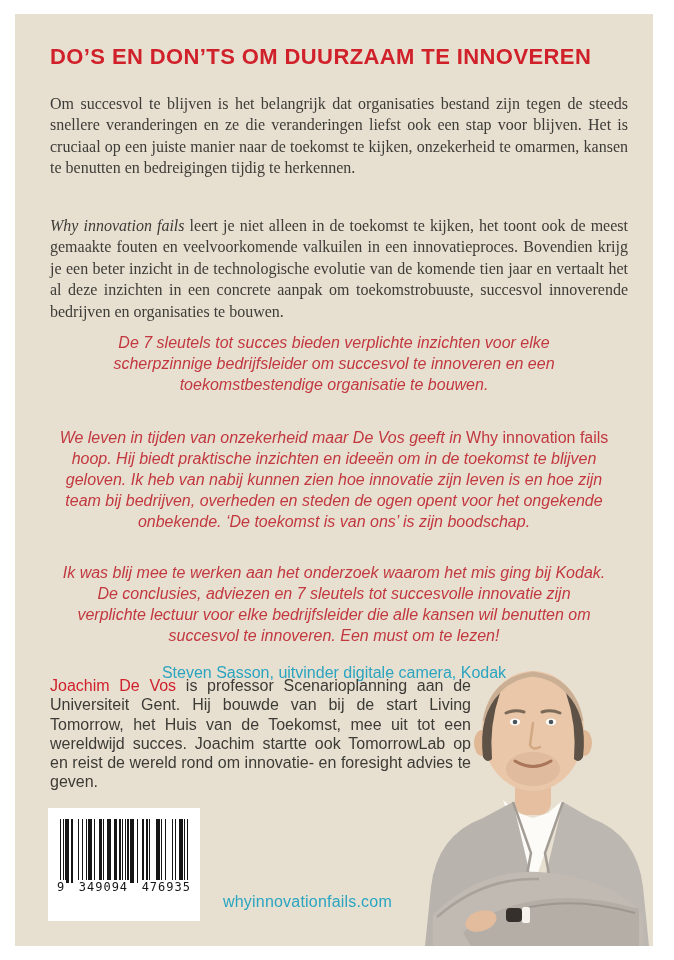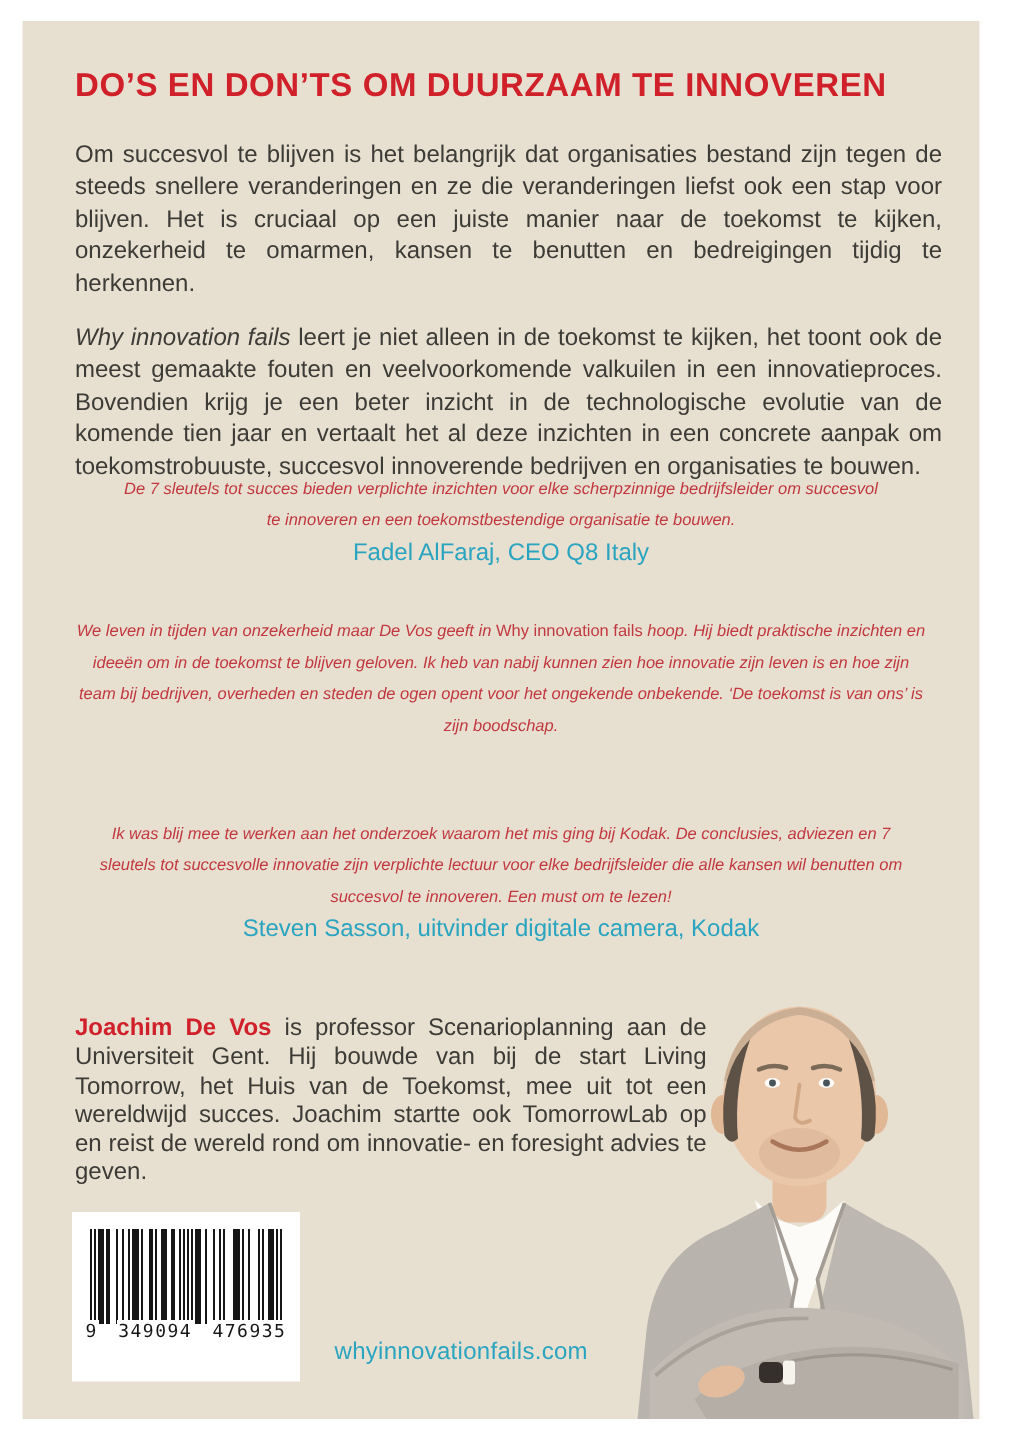--- a/index.html
+++ b/index.html
@@ -14,47 +14,47 @@
   body{font-family:"Liberation Sans","DejaVu Sans",sans-serif;color:var(--ink);}
   .page{position:relative;width:674px;height:960px;background:#ffffff;overflow:hidden;}
   .panel{position:absolute;left:15px;top:14px;width:638px;height:932px;background:var(--panel);}
 
   .heading{
     position:absolute;left:35px;top:30px;width:580px;
     font-size:22px;font-weight:bold;letter-spacing:.4px;color:var(--red);
   }
   .body-par{
     position:absolute;left:35px;width:578px;
-    font-size:16px;line-height:21.4px;text-align:justify;color:var(--ink);
+    font-size:16px;line-height:21.4px;text-align:justify;color:var(--ink);font-family:Liberation Serif, serif;
   }
   .p1{top:79px;}
   .p2{top:174px;margin-top:27px;}
   .book-italic{font-style:italic;}
 
   .quote{position:absolute;left:35px;width:568px;text-align:center;}
   .q1{top:302px;}
   .q2{top:397px;}
   .q3{top:532px;}
   .qtext{
     font-style:italic;color:var(--qred);
-    font-size:11px;line-height:21px;margin:0 auto;
+    font-size:16px;line-height:21px;margin:16px auto;
   }
   .q1 .qtext{max-width:505px;}
   .q2 .qtext{max-width:575px;}
   .q3 .qtext{max-width:545px;}
   .book-upright{font-style:normal;}
   .attr{
     color:var(--teal);font-size:16px;line-height:21px;margin-top:0;
   }
 
   .bio{
     position:absolute;left:35px;top:662px;width:421px;
     font-size:16px;line-height:19.3px;text-align:justify;color:var(--ink);
   }
-  .bio-name{color:var(--red);font-weight:bold;}
+  .bio-name{color:var(--red);font-weight:normal;}
 
   .barcode-box{
     position:absolute;left:33px;top:794px;width:152px;height:113px;
     background:#ffffff;display:flex;flex-direction:column;align-items:center;
     padding-top:11px;
   }
   .barcode-box svg{display:block;}
   .isbn-digits{
     width:136px;display:flex;justify-content:space-between;
     font-family:"DejaVu Sans Mono",monospace;font-size:12px;color:#161616;
@@ -76,21 +76,20 @@
   <div class="panel">
 
     <h1 class="heading">DO’S EN DON’TS OM DUURZAAM TE INNOVEREN</h1>
 
     <p class="body-par p1">Om succesvol te blijven is het belangrijk dat organisaties bestand zijn tegen de steeds snellere veranderingen en ze die veranderingen liefst ook een stap voor blijven. Het is cruciaal op een juiste manier naar de toekomst te kijken, onzekerheid te omarmen, kansen te benutten en bedreigingen tijdig te herkennen.</p>
 
     <p class="body-par p2"><span class="book-italic">Why innovation fails</span><span> leert je niet alleen in de toekomst te kijken, het toont ook de meest gemaakte fouten en veelvoorkomende valkuilen in een innovatieproces. Bovendien krijg je een beter inzicht in de technologische evolutie van de komende tien jaar en vertaalt het al deze inzichten in een concrete aanpak om toekomstrobuuste, succesvol innoverende bedrijven en organisaties te bouwen.</span></p>
 
     <div class="quote q1">
       <p class="qtext">De 7 sleutels tot succes bieden verplichte inzichten voor elke scherpzinnige bedrijfsleider om succesvol te innoveren en een toekomstbestendige organisatie te bouwen.</p>
-      <p class="attr">Fadel AlFaraj, CEO Q8 Italy</p>
     </div>
 
     <div class="quote q2">
       <p class="qtext"><span>We leven in tijden van onzekerheid maar De Vos geeft in </span><span class="book-upright">Why innovation fails</span><span> hoop. Hij biedt praktische inzichten en ideeën om in de toekomst te blijven geloven. Ik heb van nabij kunnen zien hoe innovatie zijn leven is en hoe zijn team bij bedrijven, overheden en steden de ogen opent voor het ongekende onbekende. ‘De toekomst is van ons’ is zijn boodschap.</span></p>
     </div>
 
     <div class="quote q3">
       <p class="qtext">Ik was blij mee te werken aan het onderzoek waarom het mis ging bij Kodak. De conclusies, adviezen en 7 sleutels tot succesvolle innovatie zijn verplichte lectuur voor elke bedrijfsleider die alle kansen wil benutten om succesvol te innoveren. Een must om te lezen!</p>
       <p class="attr">Steven Sasson, uitvinder digitale camera, Kodak</p>
     </div>

